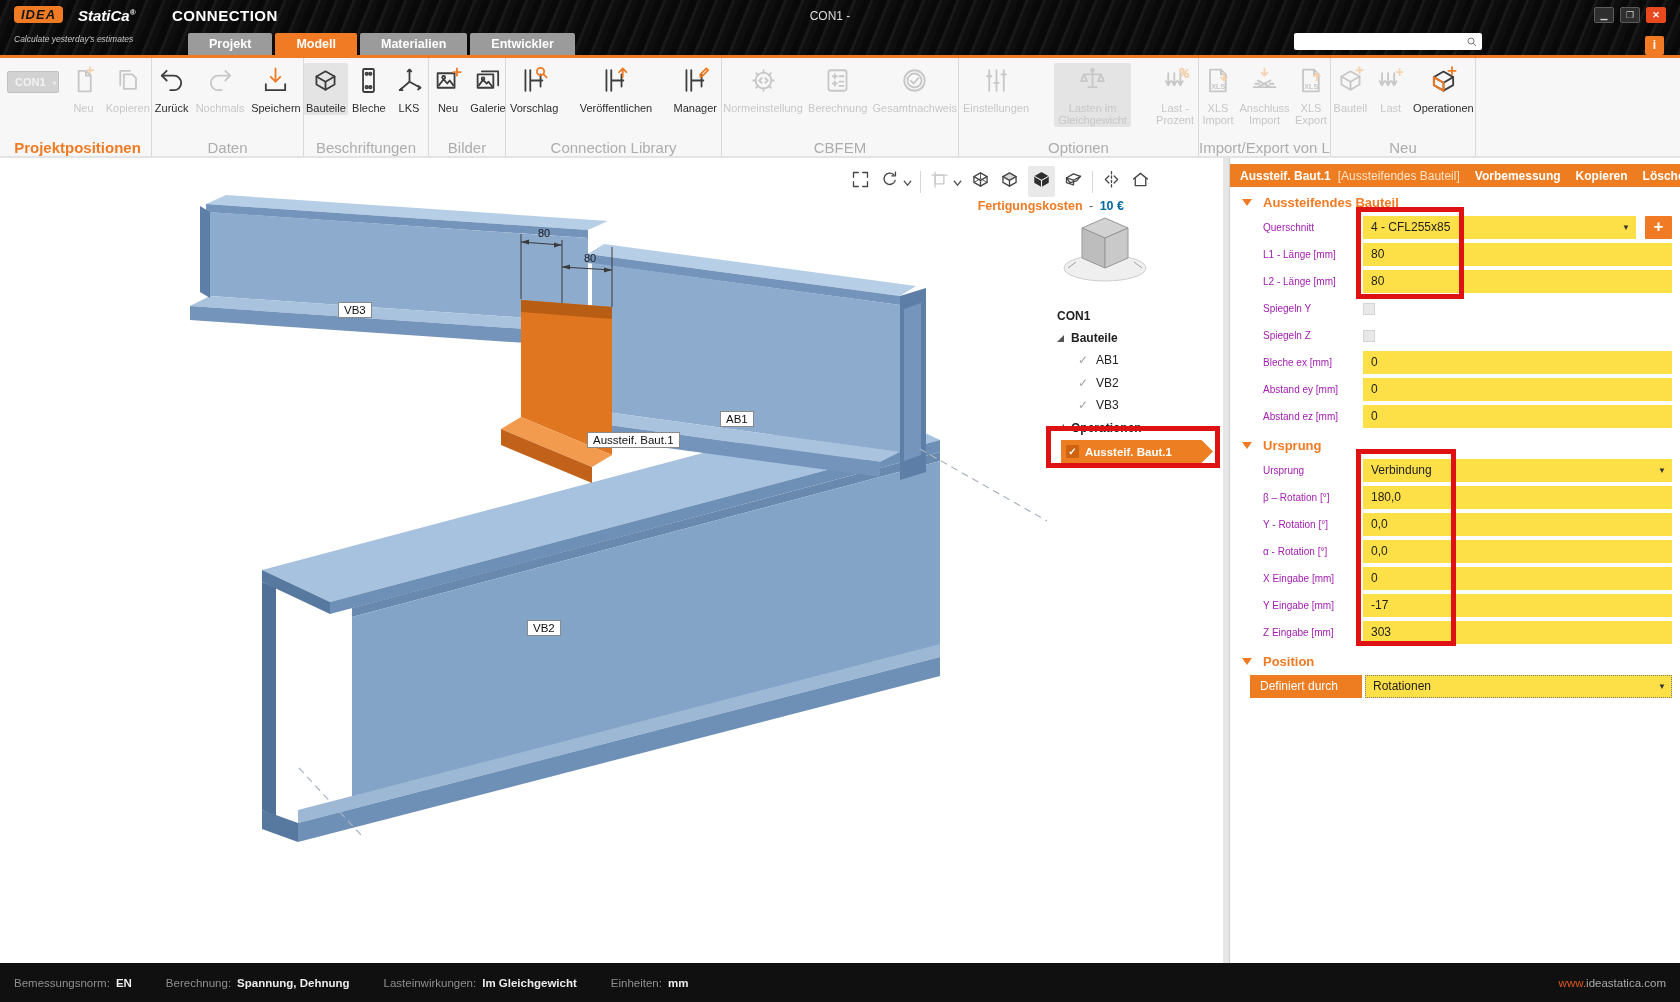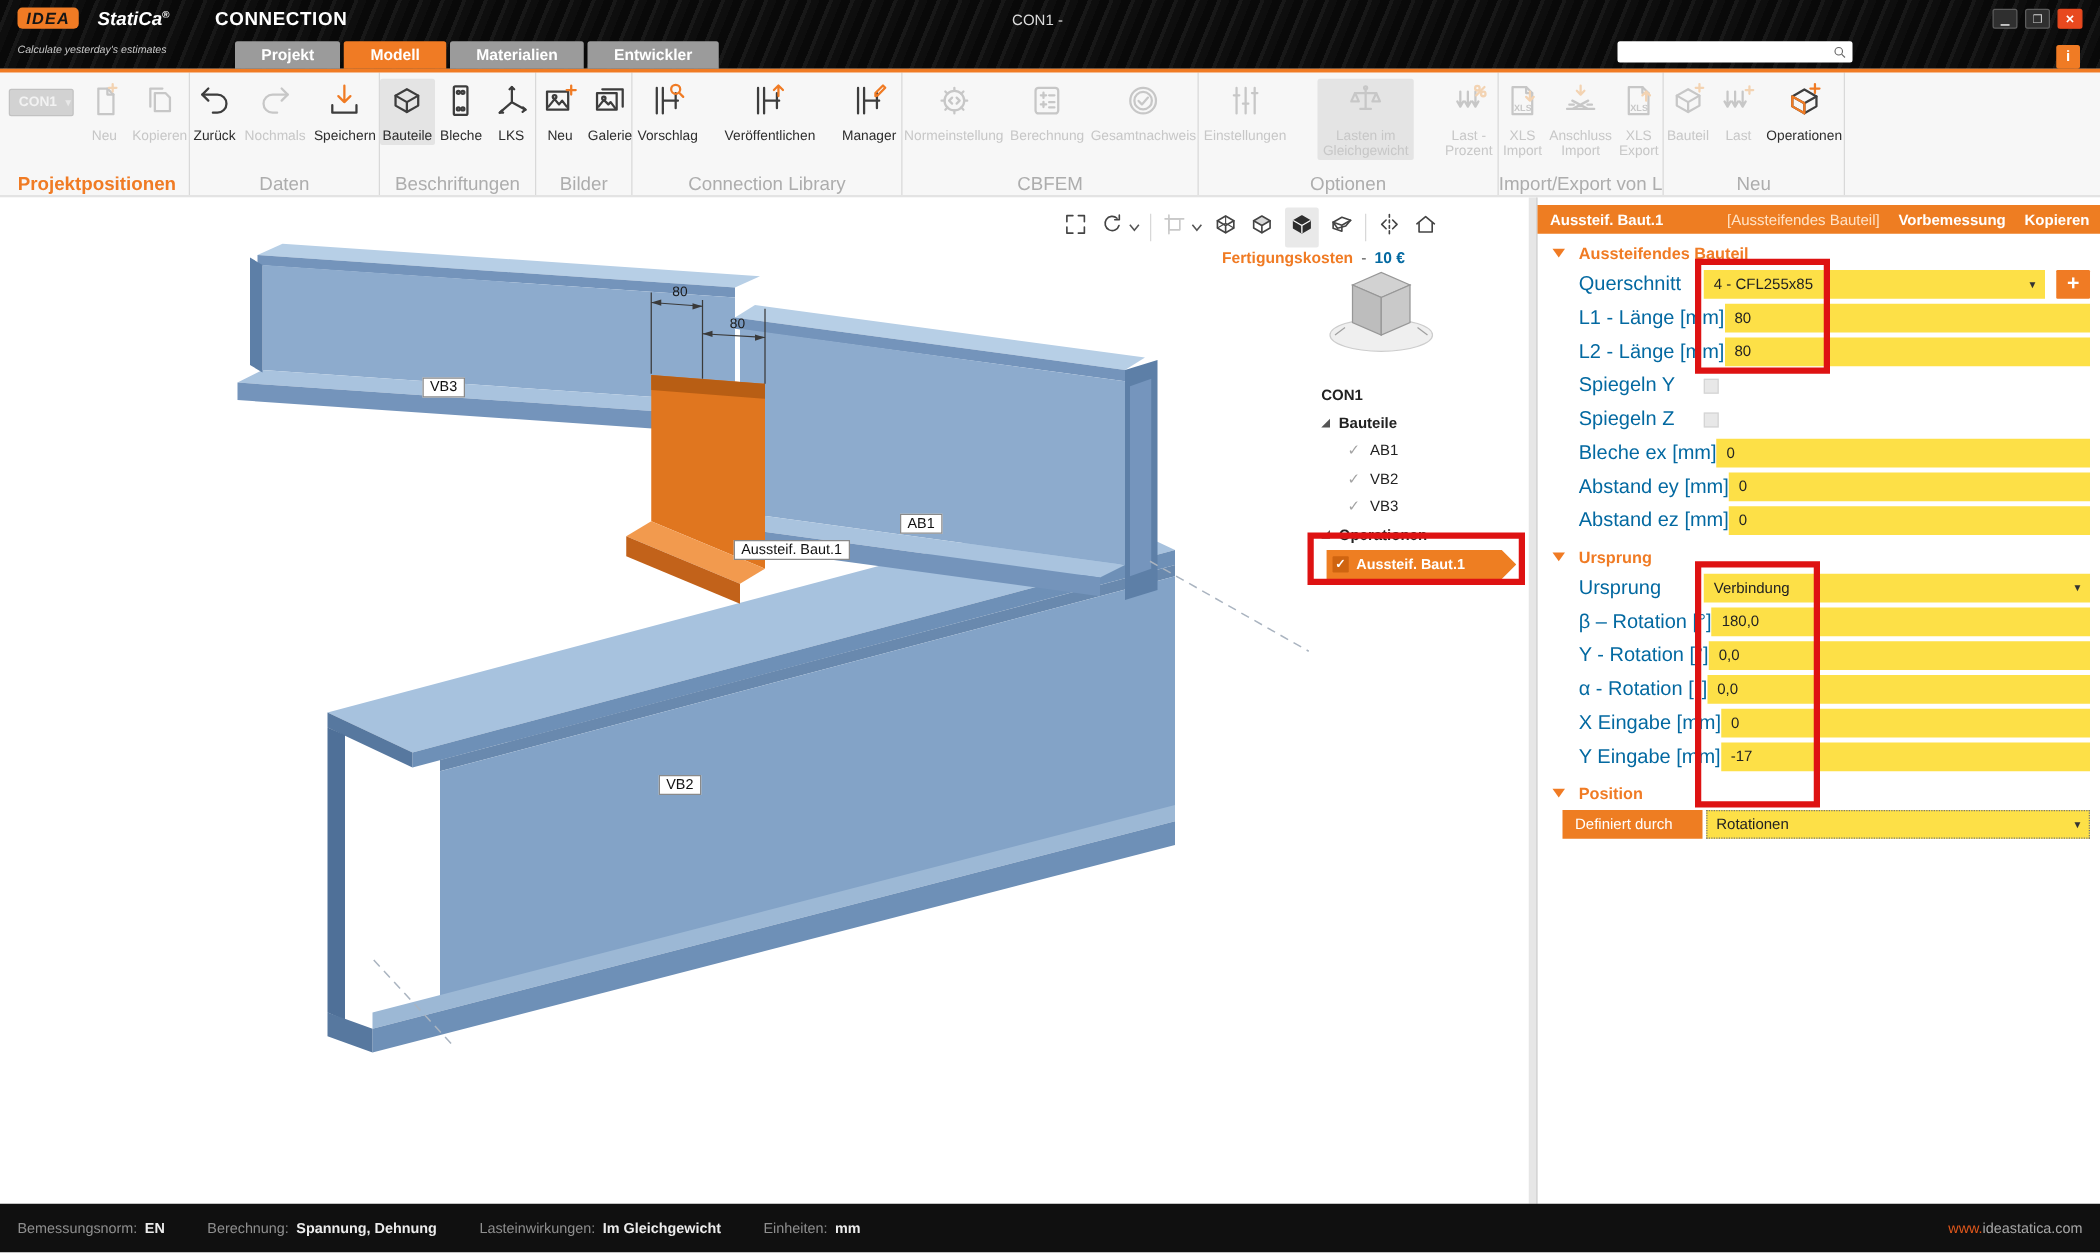--- a/index.html
+++ b/index.html
@@ -84,29 +84,29 @@
     clip-path:polygon(0 0,140px 0,152px 50%,140px 100%,0 100%); }
   .tr-flag .fchk { width:13px; height:13px; background:#cf6410; color:#fff; font-size:10px; line-height:13px;
     text-align:center; margin-right:6px; border-radius:1px; }
   
   #panel { position:absolute; left:1223px; top:158px; width:457px; height:805px; background:#fff; }
   .pdivider { position:absolute; left:0; top:0; width:7px; height:805px; background:#e6e6e6; border-right:1px solid #cfcfcf; }
   .pcontent { position:absolute; left:7px; top:0; right:0; bottom:0; }
   .phead { position:absolute; top:6px; left:0; right:0; height:23px; background:#ee7d22; color:#fff;
     display:flex; align-items:center; padding:0 10px; font-size:12px; white-space:nowrap; }
   .phead-title { font-weight:bold; margin-right:7px; }
-  .phead-sub { color:#ffe3c6; flex:1;margin-left:44px; }
+  .phead-sub { color:#ffe3c6; flex:1; }
   .phead-act { font-weight:bold; margin-left:15px; }
   .psections { position:absolute; top:29px; left:0; right:0; }
   .psec-h { height:24px; display:flex; align-items:center; margin-top:3px; }
   .psec-tri { width:0; height:0; border-left:5px solid transparent; border-right:5px solid transparent;
     border-top:7px solid #f07b24; margin-left:12px; margin-right:11px; }
   .psec-title { font-weight:bold; font-size:13px; color:#f07b24; }
   .prow { height:27px; display:flex; align-items:center; position:relative; }
-  .prow-label { flex:0 0 133px; padding-left:33px; font-size:16px; color:#0369a1; white-space:nowrap; }
+  .prow-label { flex:0 0 133px; padding-left:33px; font-size:10px; color:#a21caf; white-space:nowrap; }
   .pfield { height:23px; background:#fde047; flex:1; margin-right:8px; position:relative;
     font-size:12px; line-height:23px; padding-left:8px; color:#222; }
   .pfield.short { margin-right:44px; }
   .pfield.focused { outline:1px dotted #777; outline-offset:-1px; }
   .parrow { position:absolute; right:6px; top:0; font-size:8px; color:#333; line-height:23px; }
   .pplus { position:absolute; right:8px; top:2px; width:27px; height:23px; background:#f07b24; color:#fff;
     font-weight:bold; font-size:17px; line-height:21px; text-align:center; border-radius:1px; }
   .pcheck { width:12px; height:12px; background:#e8e8e8; border:1px solid #d5d5d5; }
   .plabel-btn { position:absolute; left:20px; top:2px; width:112px; height:23px; background:#ee7d22;
     color:#fff; font-size:12px; line-height:23px; padding-left:10px; }
@@ -689,20 +689,24 @@
           <div class="pfield"><span>0,0</span></div>
         </div>
         <div class="prow">
           <div class="prow-label">X Eingabe [mm]</div>
           <div class="pfield"><span>0</span></div>
         </div>
         <div class="prow">
           <div class="prow-label">Y Eingabe [mm]</div>
           <div class="pfield"><span>-17</span></div>
         </div>
+        <div class="prow">
+          <div class="prow-label">Z Eingabe [mm]</div>
+          <div class="pfield"><span>303</span></div>
+        </div>
         <div class="psec-h">
           <span class="psec-tri"></span>
           <span class="psec-title">Position</span>
         </div>
         <div class="prow">
           <div class="plabel-btn">Definiert durch</div>
           <div class="spacer135"></div>
           <div class="pfield focused"><span>Rotationen</span><span class="parrow">▼</span></div>
         </div>
       </div>

